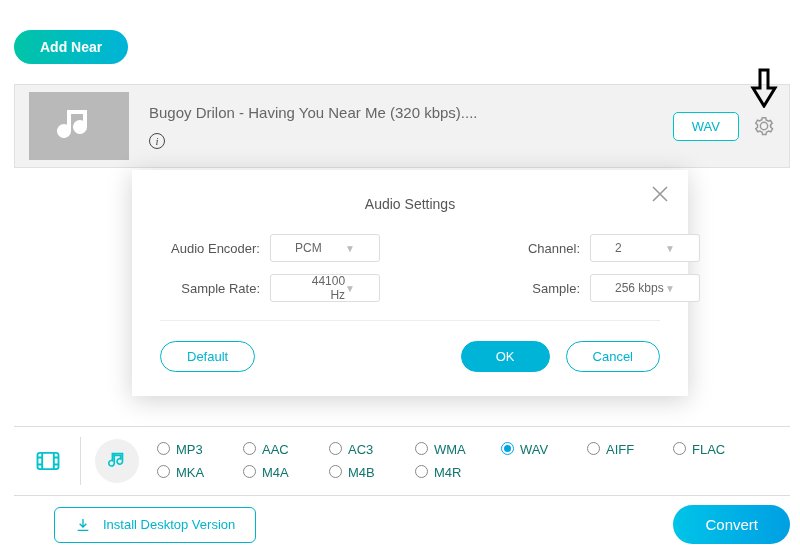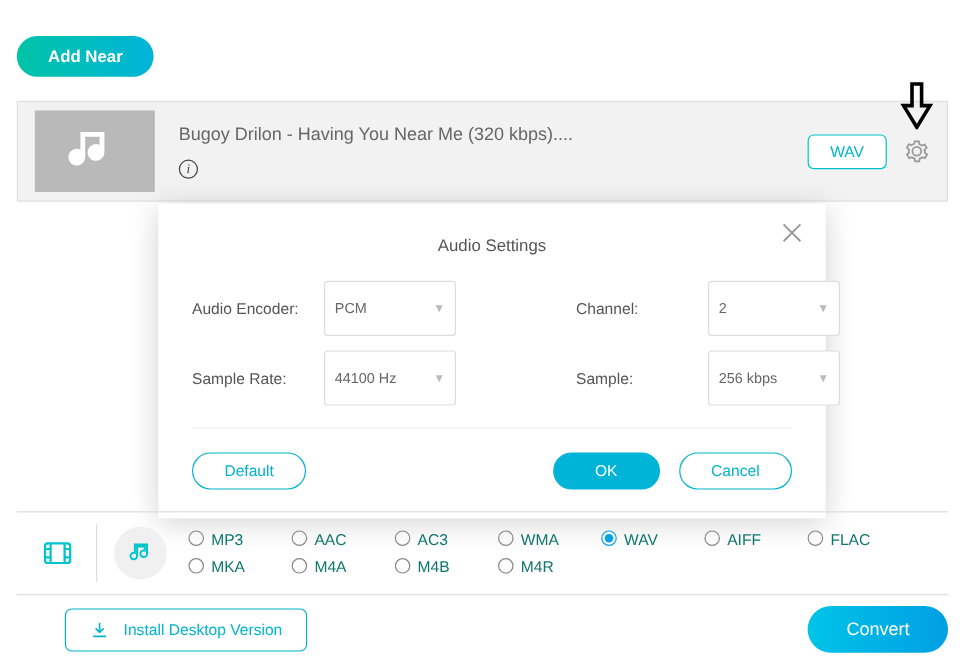--- a/index.html
+++ b/index.html
@@ -34,23 +34,23 @@
   .arrow-annot { position: absolute; top: 68px; right: 22px; width: 28px; height: 40px; }
   
   .modal {
     position: absolute; top: 170px; left: 132px; width: 556px;
     background: #fff; box-shadow: 0 4px 24px rgba(0,0,0,0.18);
     padding: 20px 28px 24px;
   }
   .modal-close { position: absolute; top: 14px; right: 18px; cursor: pointer; color: #999; }
   .modal-close svg { width: 20px; height: 20px; }
   .modal-title { text-align: center; color: #555; font-size: 14px; margin-bottom: 22px; margin-top: 6px; }
-  .settings-grid { display: grid; grid-template-columns: 100px 110px 80px 100px 110px; gap: 12px 10px; align-items: center; margin-bottom: 18px; }
+  .settings-grid { display: grid; grid-template-columns: 100px 110px 80px 100px 110px; gap: 12px 10px; align-items: center; margin-bottom: 18px; text-align: right; }
   .lbl { color: #555; font-size: 13px; }
-  .sel { border: 1px solid #ddd; border-radius: 3px; height: 46px; display: flex; align-items: center; justify-content: space-between; padding: 0 8px; color: #666; font-size: 12px; cursor: pointer; background: #fff; }
+  .sel { border: 1px solid #ddd; border-radius: 3px; height: 28px; display: flex; align-items: center; justify-content: space-between; padding: 0 24px; color: #666; font-size: 12px; cursor: pointer; background: #fff; }
   .chev { color: #bbb; font-size: 10px; }
   .divider { border-top: 1px solid #eee; margin: 14px 0 20px; }
   .modal-btns { display: flex; align-items: center; }
   .btn { border-radius: 18px; padding: 7px 26px; font-size: 13px; cursor: pointer; border: 1px solid #00b4cc; background: #fff; color: #00b4cc; }
   .btn.primary { background: #00b4d8; color: #fff; border-color: #00b4d8; padding: 7px 34px; }
   .spacer { flex: 1; }
   .gap { width: 16px; }
   
   .format-bar {
     position: absolute; bottom: 60px; left: 14px; right: 10px;

